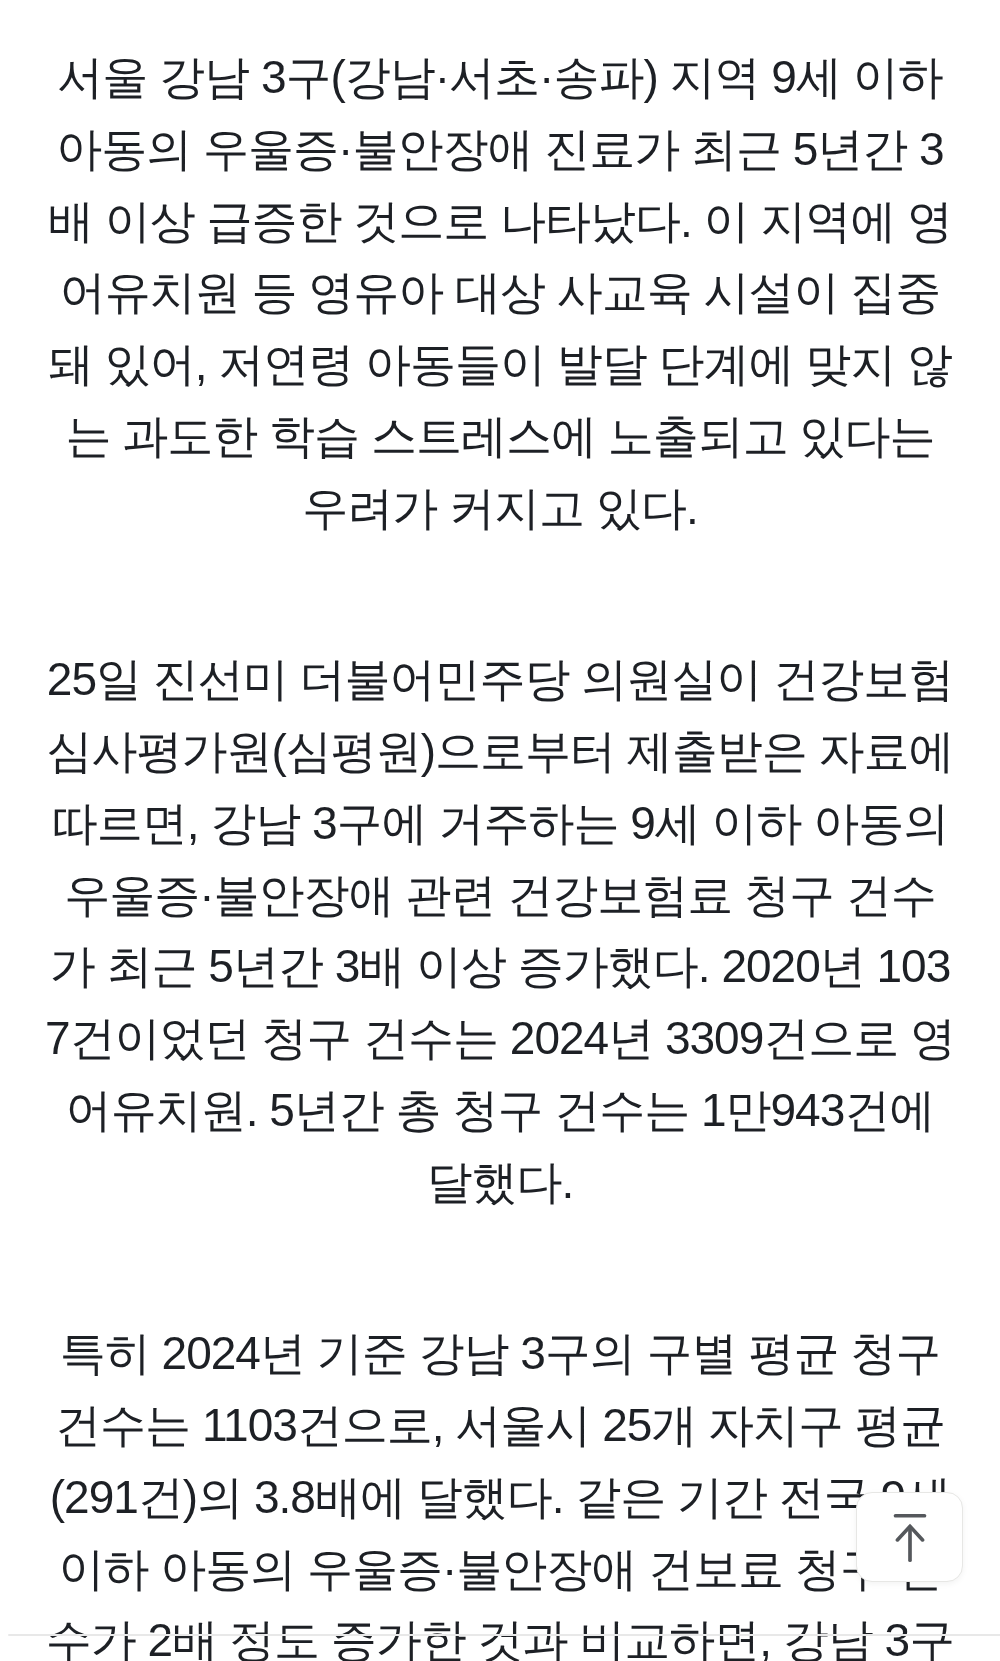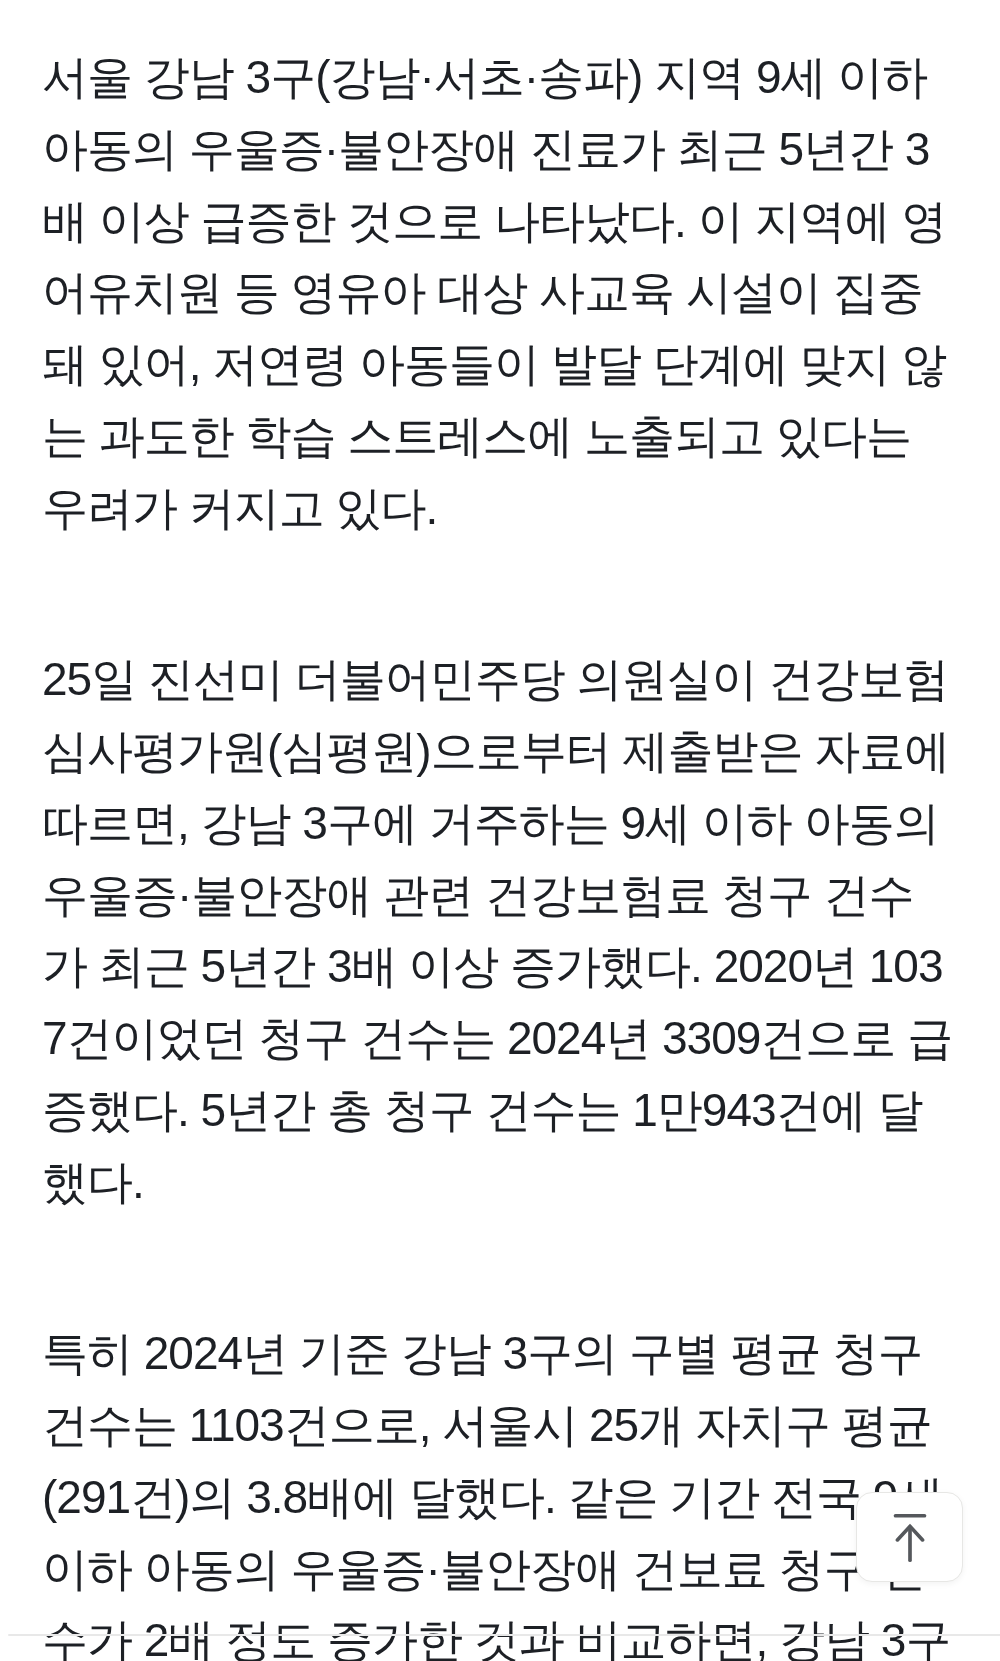--- a/index.html
+++ b/index.html
@@ -20,21 +20,21 @@
     right: 42px;
     top: 42px;
   }
   .article-body p {
     margin: 0 0 100px 0;
     font-size: 46px;
     line-height: 1.56;
     letter-spacing: -1px;
     color: #1d2025;
     word-break: break-all;
-    text-align: left;
+    text-align: center;
     font-weight: 400;
   }
   .article-body p:last-child {
     margin-bottom: 0;
   }
   .scroll-top-btn {
     position: absolute;
     left: 856px;
     top: 1492px;
     width: 107px;
@@ -62,21 +62,21 @@
     height: 2px;
     background: #e8e8e8;
     border-radius: 2px 0 0 2px;
   }
 </style>
 </head>
 <body>
 
 <div class="article-body">
   <p>서울 강남 3구(강남·서초·송파) 지역 9세 이하 아동의 우울증·불안장애 진료가 최근 5년간 3배 이상 급증한 것으로 나타났다. 이 지역에 영어유치원 등 영유아 대상 사교육 시설이 집중돼 있어, 저연령 아동들이 발달 단계에 맞지 않는 과도한 학습 스트레스에 노출되고 있다는 우려가 커지고 있다.</p>
-  <p>25일 진선미 더불어민주당 의원실이 건강보험심사평가원(심평원)으로부터 제출받은 자료에 따르면, 강남 3구에 거주하는 9세 이하 아동의 우울증·불안장애 관련 건강보험료 청구 건수가 최근 5년간 3배 이상 증가했다. 2020년 1037건이었던 청구 건수는 2024년 3309건으로 급증했다. 5년간 총 청구 건수는 1만943건에 달했다.</p>
+  <p>25일 진선미 더불어민주당 의원실이 건강보험심사평가원(심평원)으로부터 제출받은 자료에 따르면, 강남 3구에 거주하는 9세 이하 아동의 우울증·불안장애 관련 건강보험료 청구 건수가 최근 5년간 3배 이상 증가했다. 2020년 1037건이었던 청구 건수는 2024년 3309건으로 영어유치원. 5년간 총 청구 건수는 1만943건에 달했다.</p>
   <p>특히 2024년 기준 강남 3구의 구별 평균 청구 건수는 1103건으로, 서울시 25개 자치구 평균(291건)의 3.8배에 달했다. 같은 기간 전국 9세 이하 아동의 우울증·불안장애 건보료 청구 건수가 2배 정도 증가한 것과 비교하면, 강남 3구의 상황이 더욱 심각한 것으로 나타났다.</p>
 </div>
 
 <button class="scroll-top-btn" aria-label="scroll to top">
   <span>
     <svg viewBox="0 0 24 30" fill="none" stroke="#55585c" stroke-width="1.9" stroke-linecap="round" stroke-linejoin="miter">
       <line x1="4.5" y1="4" x2="19.5" y2="4"></line>
       <line x1="12" y1="10" x2="12" y2="27"></line>
       <polyline points="5.5,16.5 12,9.5 18.5,16.5" fill="none"></polyline>
     </svg>

